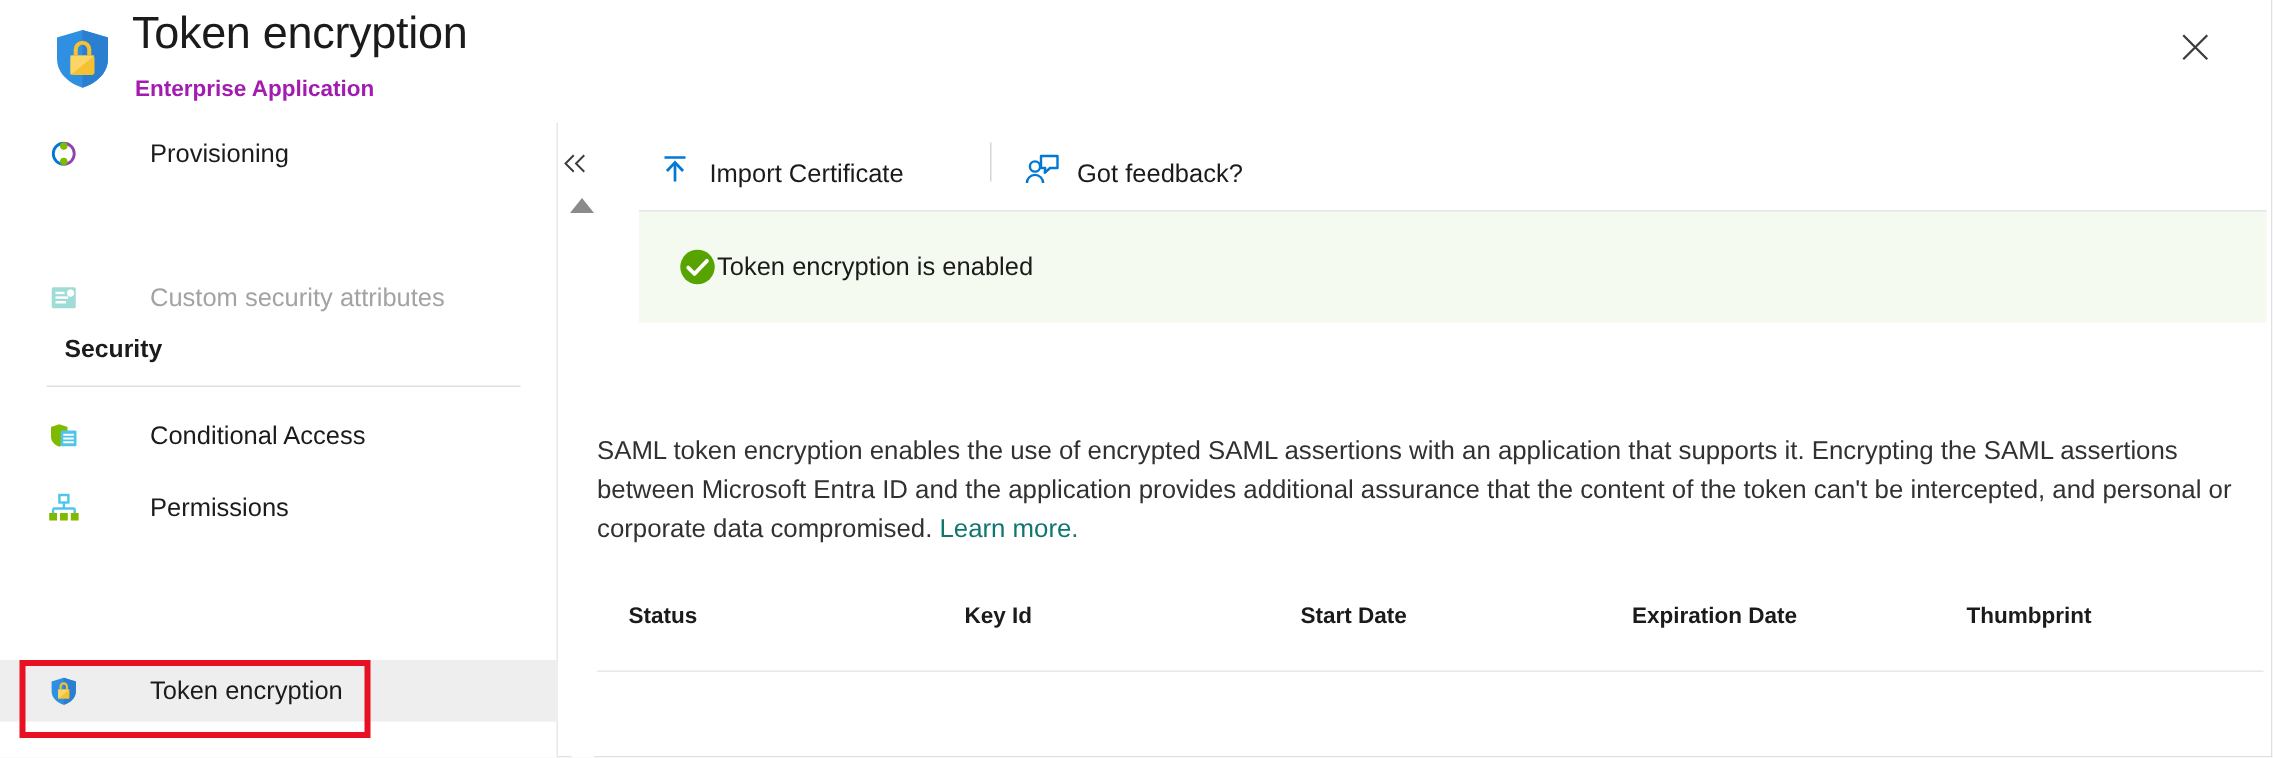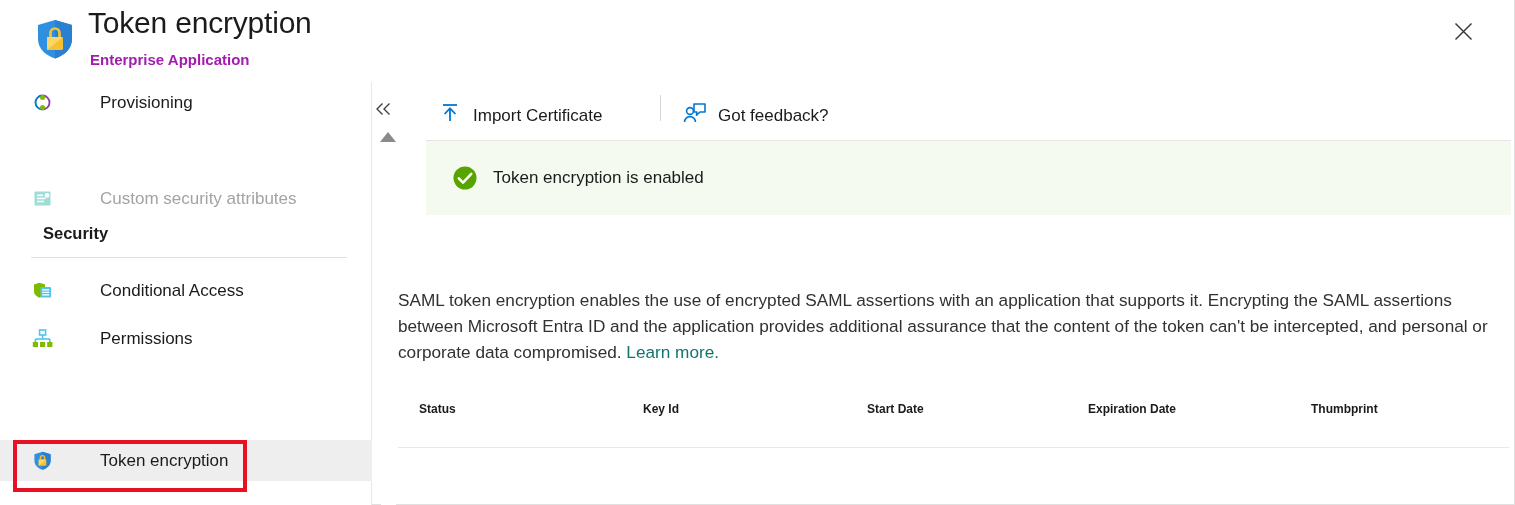--- a/index.html
+++ b/index.html
@@ -120,36 +120,35 @@
 
   #status-banner {
     position: absolute; left: 29px; top: 58px;
     width: 1085px; height: 75px;
     background: #f4faef;
     border-top: 1px solid #e5e5e5;
     display: flex; align-items: center;
   }
   #status-banner-icon { margin-left: 26px; width: 26px; height: 26px; }
   #status-banner-text {
-    margin-left: 15px;
     font-size: 17px; color: #1b1b1b; white-space: nowrap;
   }
 
   #description {
     position: absolute; left: 1px; top: 205px;
     width: 1106px;
     font-size: 17.2px; line-height: 26px; color: #323130;
   }
   #description-link { color: #0f766e; text-decoration: none; cursor: pointer; }
 
   #cert-table { position: absolute; left: 0; top: 310px; width: 1118px; }
   #table-header-row { position: relative; height: 46px; }
   .th {
     position: absolute; top: 10px;
-    font-size: 12px; font-weight: 700; color: #1b1b1b; white-space: nowrap;
+    font-size: 15px; font-weight: 700; color: #1b1b1b; white-space: nowrap;
   }
   #table-header-underline {
     position: absolute; left: 1px; top: 55px;
     width: 1111px; height: 1px; background: #e8e8e8;
   }
 </style>
 </head>
 <body>
 
 <div id="root">

